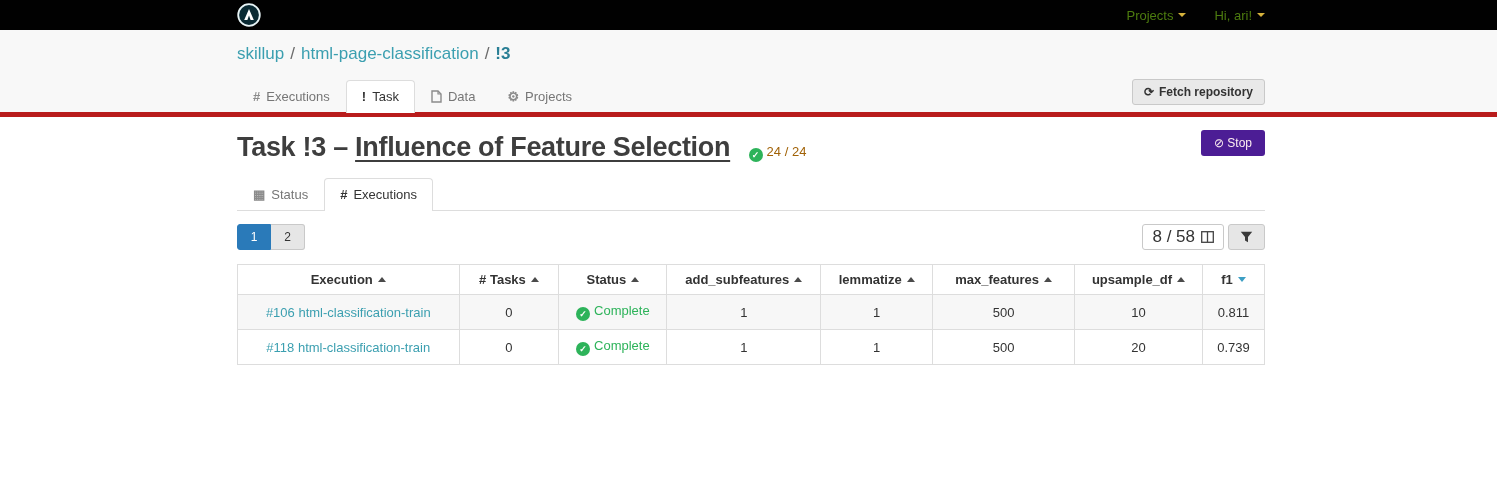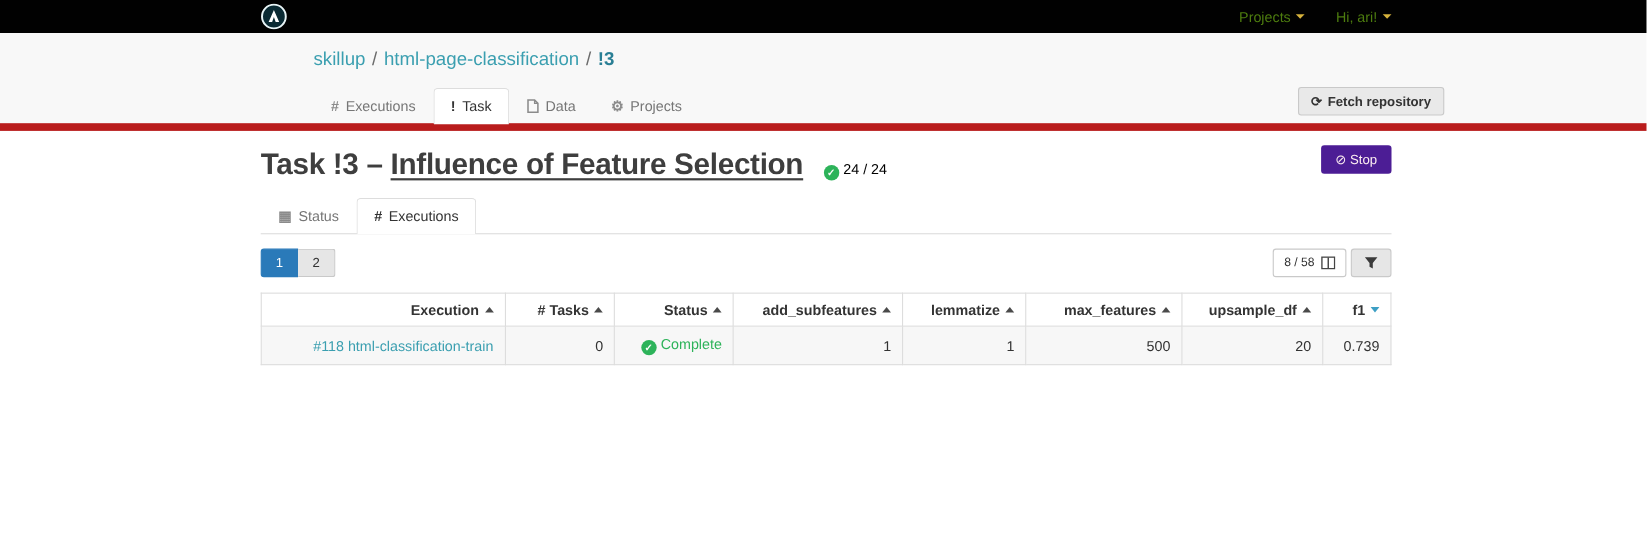--- a/index.html
+++ b/index.html
@@ -9,21 +9,21 @@
 
   
   .navbar { background:#010101; height:30px; }
   .navbar .container { height:30px; display:flex; align-items:center; }
   .logo { width:24px; height:24px; display:inline-flex; }
   .nav-right { margin-left:auto; display:flex; gap:28px; }
   .nav-link { color:#4d7c0f; font-size:13px; font-weight:normal; cursor:pointer; display:flex; align-items:center; gap:5px; }
   .caret-dn-sm { width:0;height:0;border-left:4px solid transparent;border-right:4px solid transparent;border-top:4px solid #d6b23c; display:inline-block; }
 
   
-  .subheader { background:#f8f8f8; border-bottom:7px solid #b91c1c; padding-top:14px;padding-left:48px; }
+  .subheader { background:#f8f8f8; border-bottom:5px solid #b91c1c; padding-top:14px; }
   .breadcrumb { font-size:17px; color:#9a9a9a; }
   .breadcrumb a { color:#3b9fb0; text-decoration:none; }
   .breadcrumb .bc-sep { margin:0 6px; color:#6b6b6b; }
   .breadcrumb .bc-current { color:#2a7f95; font-weight:bold; }
 
   .tabsrow { margin-top:16px; display:flex; align-items:flex-end; position:relative; }
   .tabs { display:flex; }
   .tab { font-size:13px; color:#767676; padding:8px 15px 9px; cursor:pointer; display:flex; align-items:center; gap:6px;
          border:1px solid transparent; border-bottom:none; border-radius:4px 4px 0 0; margin-bottom:-1px; }
   .tab .tab-ico { font-weight:bold; color:#8b8b8b; }
@@ -31,45 +31,45 @@
   .tab.active .tab-ico { color:#333; }
   .fetch-btn { position:absolute; right:0; bottom:7px; background:#e9e9e9; border:1px solid #c9c9c9; border-radius:3px;
                font-size:12px; font-weight:bold; color:#333; padding:5px 11px; cursor:pointer; display:flex; align-items:center; gap:5px; }
   .file-ico svg, .funnel-ico svg, .cols-ico svg { display:block; }
 
   
   .main { padding-top:15px; }
   .title-row { position:relative; padding-right:90px; }
   h1 { display:inline; font-size:27px; color:#3e3e3e; letter-spacing:-0.3px; }
   h1 a { color:#3e3e3e; text-decoration:underline; text-decoration-thickness:2px; text-underline-offset:4px; }
-  .progress { margin-left:14px; color:#000000; font-size:13px; white-space:nowrap; }
+  .progress { margin-left:14px; color:#a16207; font-size:13px; white-space:nowrap; }
   .check-circle { display:inline-block; width:14px; height:14px; border-radius:50%; background:#2db35a; color:#fff;
                   font-size:9px; line-height:14px; text-align:center; vertical-align:-2px; margin-right:4px; }
   .check-circle::before { content:"✓"; font-weight:bold; }
   .stop-btn { position:absolute; right:0; top:-2px; background:#4c1d95; color:#fdeef1; border:none; border-radius:3px;
               font-size:12px; padding:6px 13px; cursor:not-allowed; }
 
   .subtabs { margin-top:15px; display:flex; border-bottom:1px solid #ddd; }
 
   
   .toolbar { margin:13px 0 14px; display:flex; justify-content:space-between; align-items:center; }
   .pager { display:flex; }
   .page-btn { min-width:34px; height:26px; font-size:12px; border:1px solid #c9c9c9; background:#e6e6e6; color:#333; cursor:pointer; }
   .page-btn:first-child { border-radius:3px 0 0 3px; }
   .page-btn:last-child { border-radius:0 3px 3px 0; border-left:none; }
   .page-btn.active { background:#2a7ab9; border-color:#2a7ab9; color:#fff; }
   .toolbar-right { display:flex; gap:4px; }
   .count-box { height:26px; display:flex; align-items:center; gap:6px; background:#fff; border:1px solid #c9c9c9;
-               border-radius:3px; font-size:11px; padding:0 9px; color:#333; }
+               border-radius:3px; font-size:17px; padding:0 9px; color:#333; }
   .filter-btn { height:26px; background:#e6e6e6; border:1px solid #c9c9c9; border-radius:3px; padding:0 11px; cursor:pointer;
                 display:flex; align-items:center; }
 
   
   table { width:100%; border-collapse:collapse; font-size:13px; }
-  th, td { border:1px solid #ddd; text-align:right; }
+  th, td { border:1px solid #ddd; text-align:center; }
   th { padding:7px 10px; font-weight:bold; color:#333; white-space:nowrap; background:#fff; }
   td { padding:8px 10px; height:32px; }
   tbody tr:nth-child(odd) { background:#f7f7f7; }
   td a.exec-link { color:#3b9fb0; text-decoration:none; }
   .st-complete { color:#2db35a; }
   .caret { display:inline-block; margin-left:5px; vertical-align:2px; }
   .caret.up { width:0;height:0;border-left:4px solid transparent;border-right:4px solid transparent;border-bottom:5px solid #4a4a4a; }
   .caret.down { width:0;height:0;border-left:4px solid transparent;border-right:4px solid transparent;border-top:5px solid #3d9fc4; }
   col.c-exec{width:222px} col.c-notes{width:100px} col.c-status{width:108px} col.c-sub{width:154px}
   col.c-lem{width:112px} col.c-max{width:142px} col.c-ups{width:128px} col.c-f1{width:62px}
@@ -202,20 +202,30 @@
         <th><span>Status</span><span class="caret up"></span></th>
         <th><span>add_subfeatures</span><span class="caret up"></span></th>
         <th><span>lemmatize</span><span class="caret up"></span></th>
         <th><span>max_features</span><span class="caret up"></span></th>
         <th><span>upsample_df</span><span class="caret up"></span></th>
         <th><span>f1</span><span class="caret down"></span></th>
       </tr>
     </thead>
     <tbody>
       <tr>
+        <td><a href="#" class="exec-link">#106 html-classification-train</a></td>
+        <td>0</td>
+        <td><span class="st-complete"><span class="check-circle"></span><span>Complete</span></span></td>
+        <td>1</td>
+        <td>1</td>
+        <td>500</td>
+        <td>10</td>
+        <td>0.811</td>
+      </tr>
+      <tr>
         <td><a href="#" class="exec-link">#118 html-classification-train</a></td>
         <td>0</td>
         <td><span class="st-complete"><span class="check-circle"></span><span>Complete</span></span></td>
         <td>1</td>
         <td>1</td>
         <td>500</td>
         <td>20</td>
         <td>0.739</td>
       </tr>
 

